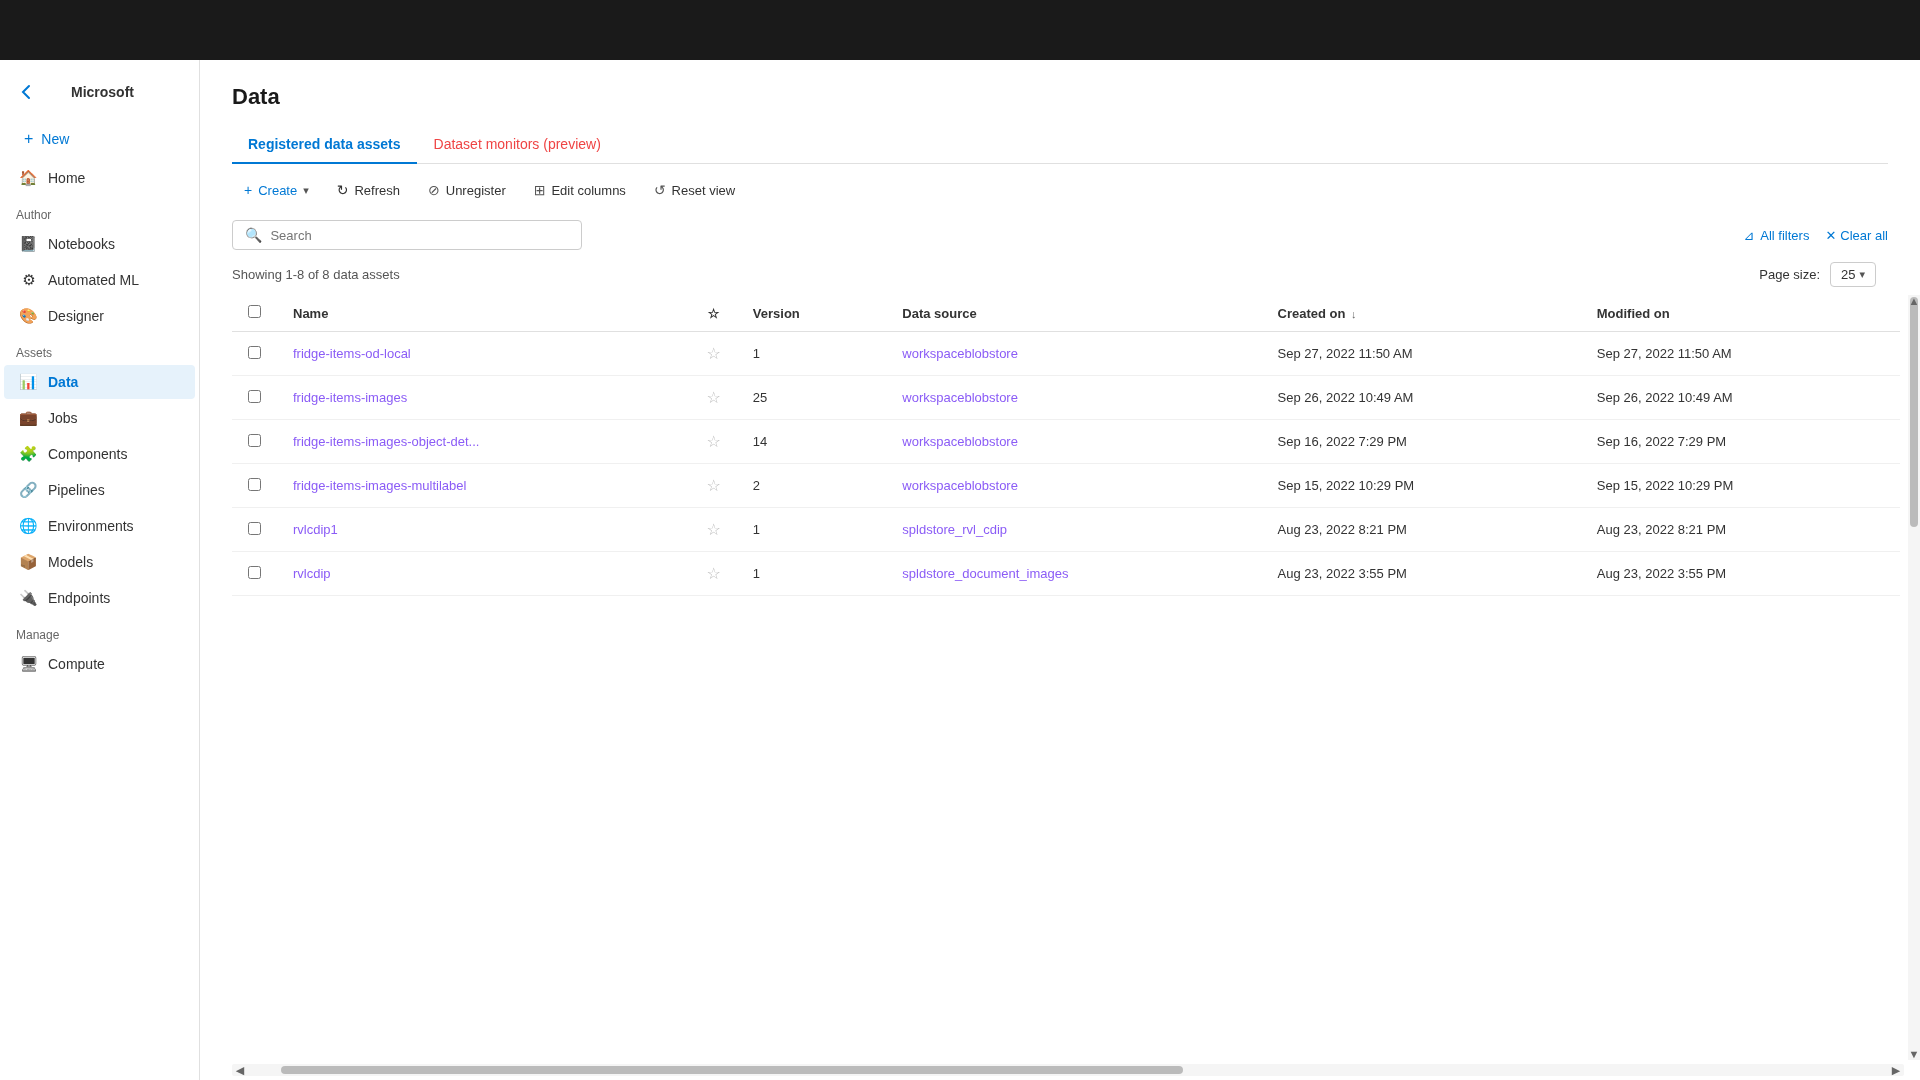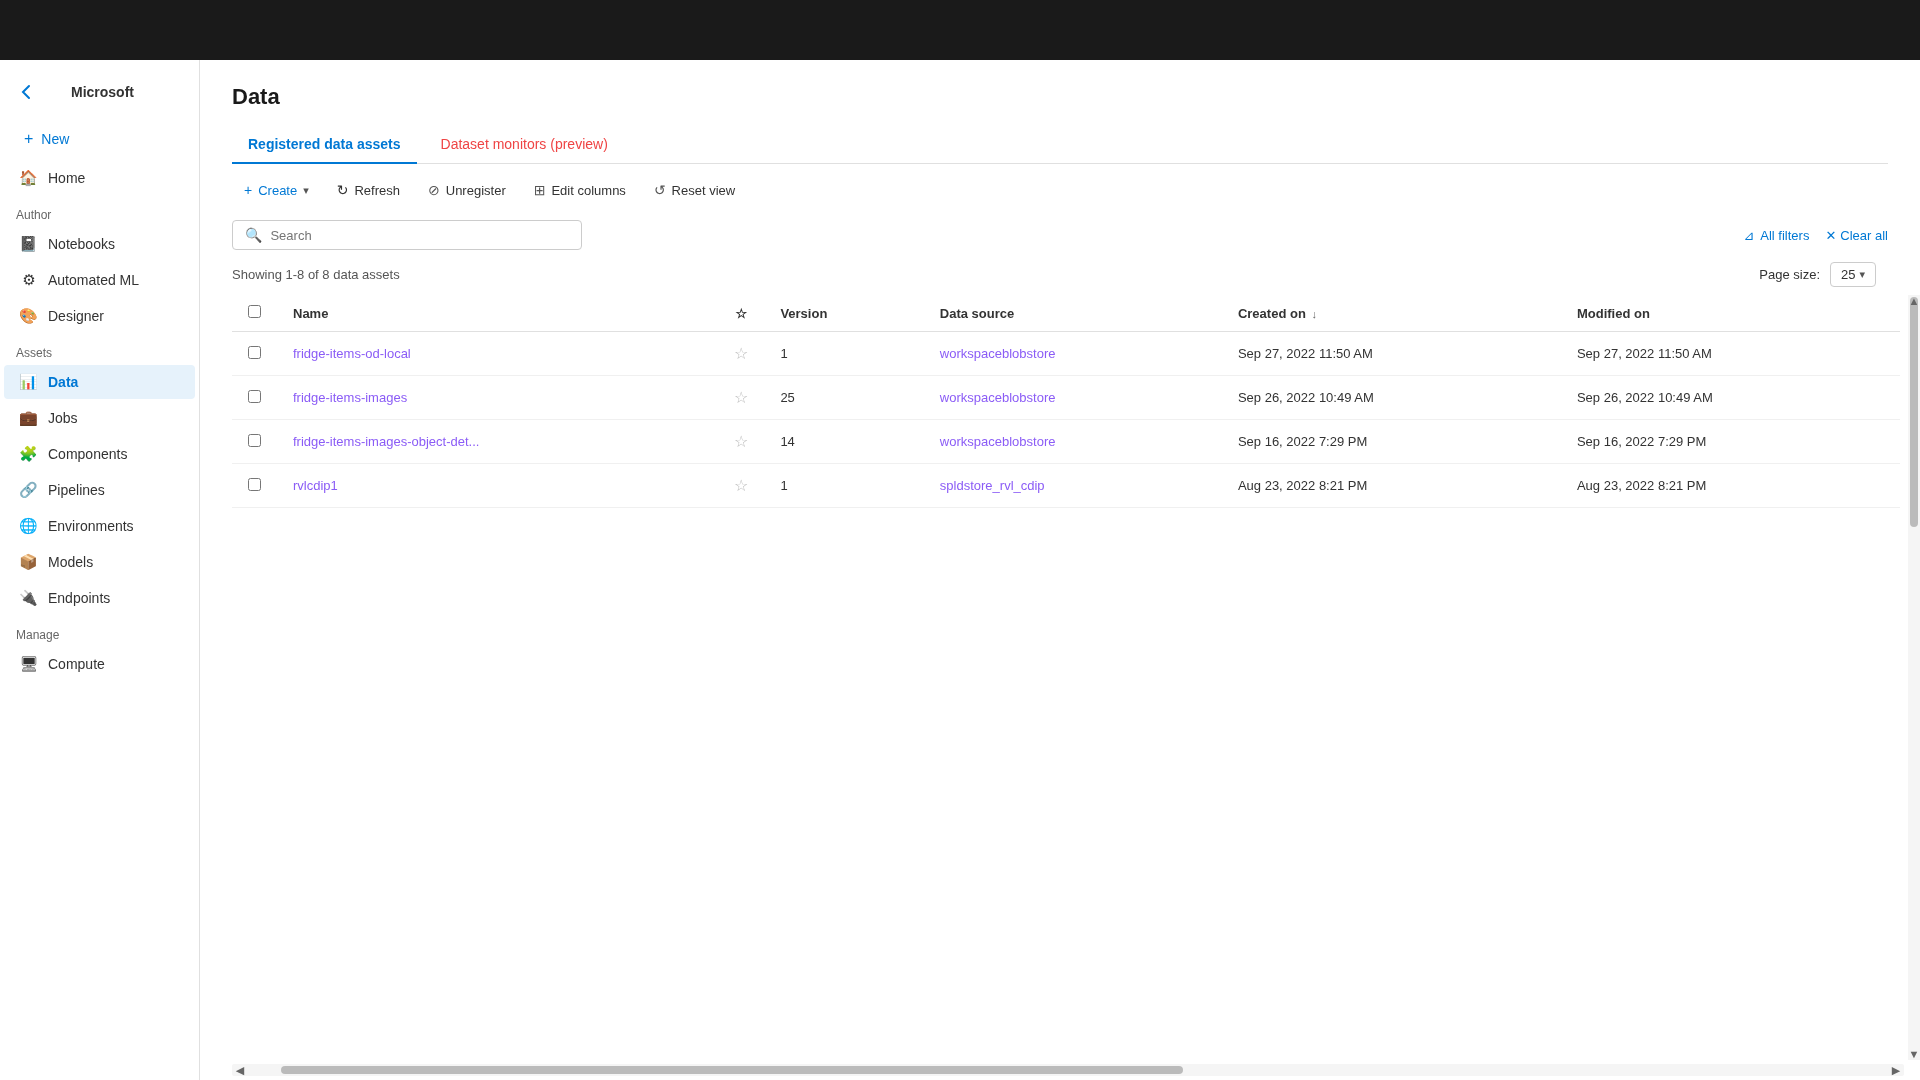--- a/index.html
+++ b/index.html
@@ -86,21 +86,21 @@
 
     .page-title {
       font-size: 22px;
       font-weight: 600;
       color: #1a1a1a;
       margin-bottom: 16px;
     }
 
     .tabs {
       display: flex;
-      gap: 8px;
+      gap: 1px;
       border-bottom: 1px solid #e0e0e0;
     }
 
     .tab {
       padding: 10px 16px;
       font-size: 14px;
       cursor: pointer;
       color: #ef4444;
       border-bottom: 2px solid transparent;
       margin-bottom: -1px;
@@ -478,27 +478,45 @@
     <td class="checkbox-col"><input type="checkbox" style=""></td>
     <td class="link-cell"><a href="#">fridge-items-images-object-det...</a></td>
     <td class="star-col" style="cursor:pointer; color:#bbb; font-size:16px; text-align:center;">☆</td>
     <td>14</td>
     <td class="link-cell"><a href="#">workspaceblobstore</a></td>
     <td>Sep 16, 2022 7:29 PM</td>
     <td>Sep 16, 2022 7:29 PM</td>
   </tr>
                 <tr>
     <td class="checkbox-col"><input type="checkbox" style=""></td>
+    <td class="link-cell"><a href="#">fridge-items-images-multilabel</a></td>
+    <td class="star-col" style="cursor:pointer; color:#bbb; font-size:16px; text-align:center;">☆</td>
+    <td>2</td>
+    <td class="link-cell"><a href="#">workspaceblobstore</a></td>
+    <td>Sep 15, 2022 10:29 PM</td>
+    <td>Sep 15, 2022 10:29 PM</td>
+  </tr>
+                <tr>
+    <td class="checkbox-col"><input type="checkbox" style=""></td>
     <td class="link-cell"><a href="#">rvlcdip1</a></td>
     <td class="star-col" style="cursor:pointer; color:#bbb; font-size:16px; text-align:center;">☆</td>
     <td>1</td>
     <td class="link-cell"><a href="#">spldstore_rvl_cdip</a></td>
     <td>Aug 23, 2022 8:21 PM</td>
     <td>Aug 23, 2022 8:21 PM</td>
   </tr>
+                <tr>
+    <td class="checkbox-col"><input type="checkbox" style=""></td>
+    <td class="link-cell"><a href="#">rvlcdip</a></td>
+    <td class="star-col" style="cursor:pointer; color:#bbb; font-size:16px; text-align:center;">☆</td>
+    <td>1</td>
+    <td class="link-cell"><a href="#">spldstore_document_images</a></td>
+    <td>Aug 23, 2022 3:55 PM</td>
+    <td>Aug 23, 2022 3:55 PM</td>
+  </tr>
               </tbody>
           </table>
         </div>
 
         <div style="height:12px; background:#f5f5f5; margin: 4px 32px; margin-right:16px; border-radius:2px; display:flex; align-items:center;">
           <div style="width:16px; text-align:center; font-size:11px; color:#666; cursor:pointer; flex-shrink:0;">◀</div>
           <div style="flex:1; background:#f5f5f5; height:8px; border-radius:2px; position:relative;">
             <div style="position:absolute; left:2%; width:55%; height:100%; background:#bbb; border-radius:4px;"></div>
           </div>
           <div style="width:16px; text-align:center; font-size:11px; color:#666; cursor:pointer; flex-shrink:0;">▶</div>

